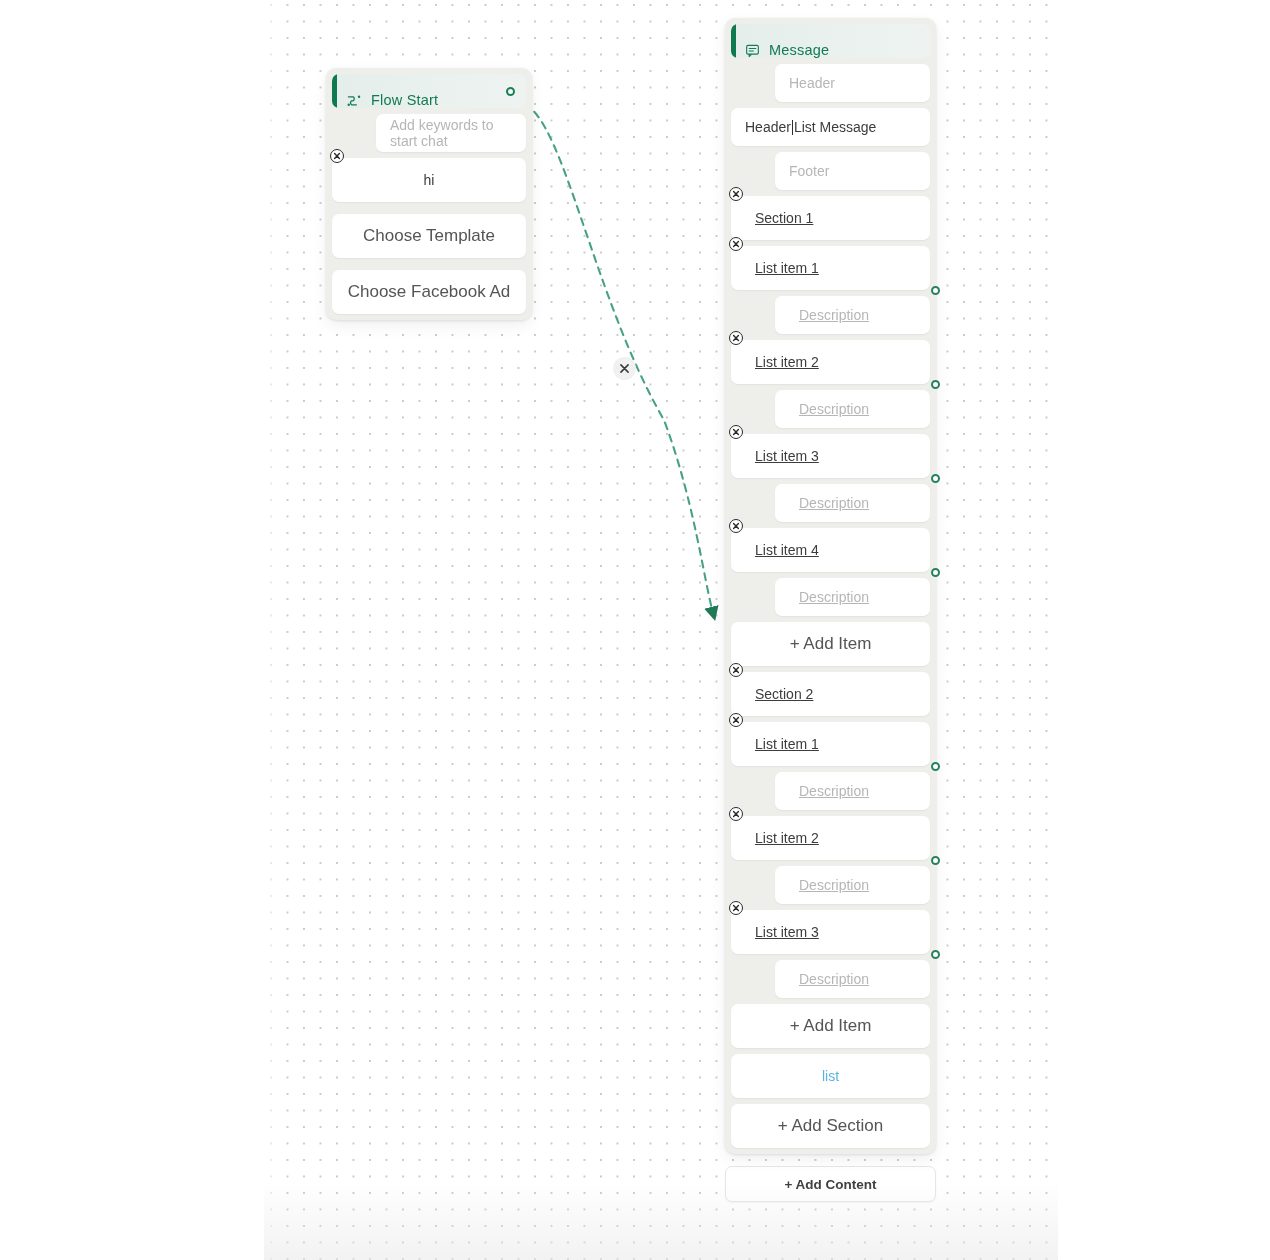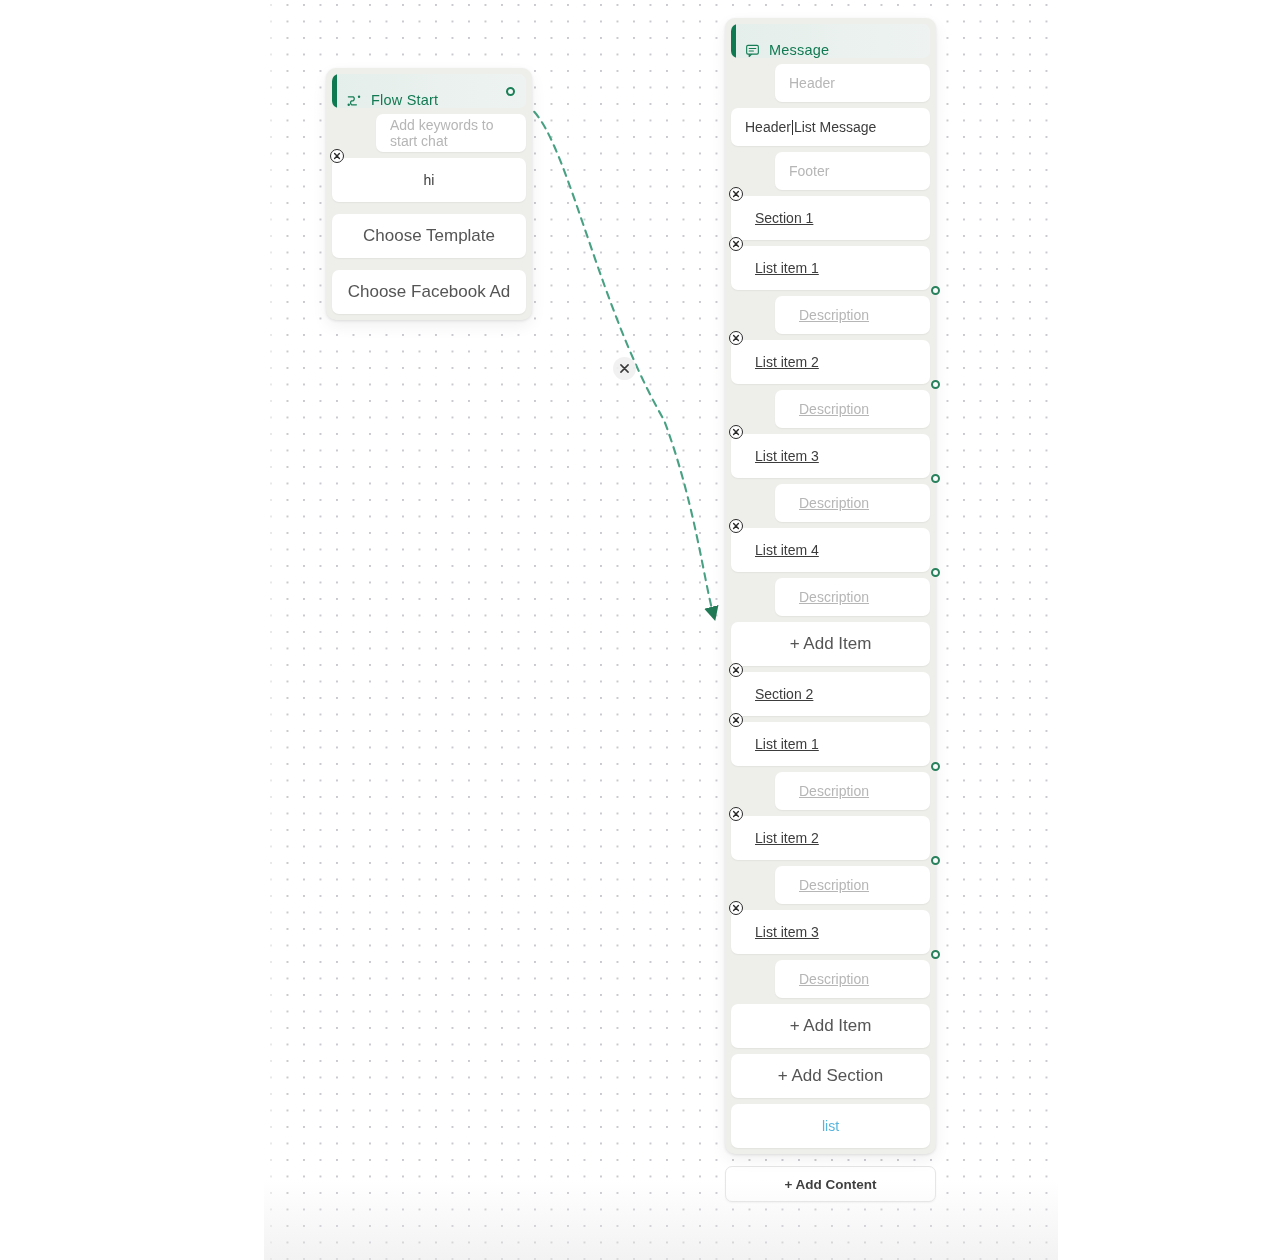--- a/index.html
+++ b/index.html
@@ -347,26 +347,26 @@
           <span class="ring"></span>
         </div>
         <div class="row ph indent">
           <span class="txt">Description</span>
         </div>
 
         <div class="row btn-plain tall">
           <span class="txt">+ Add Item</span>
         </div>
 
-        <div class="row btn-plain tall">
-          <span class="txt">+ Add Section</span>
-        </div>
-
         <div class="row link tall">
           <span class="txt">list</span>
+        </div>
+
+        <div class="row btn-plain tall">
+          <span class="txt">+ Add Section</span>
         </div>
 
       </div>
 
       <div class="add-content">
         <span>+ Add Content</span>
       </div>
     </div>
 
     <div class="canvas-fade-left"></div>

